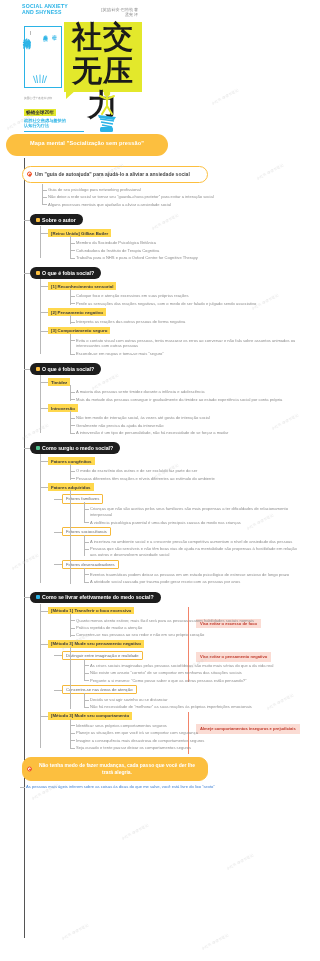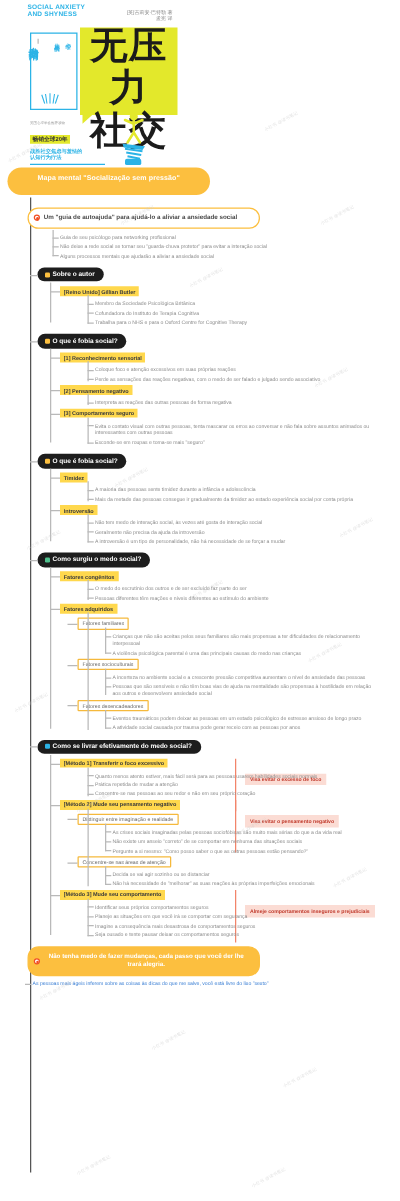--- a/index.html
+++ b/index.html
@@ -120,22 +120,22 @@
         <line x1="22" y1="20" x2="26" y2="8"></line>
           <line x1="11" y1="20" x2="9" y2="7"></line>
         <line x1="19" y1="20" x2="21" y2="7"></line>
       </g>
     </svg>
   </div>
 
   <div class="yellowbox"></div>
   <div class="yellowtail"></div>
   <div class="cn-big">
+    <div>社交</div>
     <div>无压力</div>
-    <div>社交</div>
   </div>
 
   <svg class="person" viewBox="0 0 26 44">
     <circle cx="13" cy="5" r="3.2" fill="#e3e82b"></circle>
     <path d="M13 8 L13 18 M13 11 L6 8 M13 11 L20 8 M13 18 L8 26 M13 18 L18 26" stroke="#e3e82b" stroke-width="2" fill="none" stroke-linecap="round"></path>
     <path d="M4 27 L22 29 L20 32 L5 30 Z" fill="#2bb3e6"></path>
     <path d="M6 31 L20 33 M7 34 L19 36 M8 37 L18 39" stroke="#2bb3e6" stroke-width="1.6" fill="none"></path>
     <rect x="6" y="39" width="13" height="5" rx="1.5" fill="#2bb3e6"></rect>
   </svg>
 

